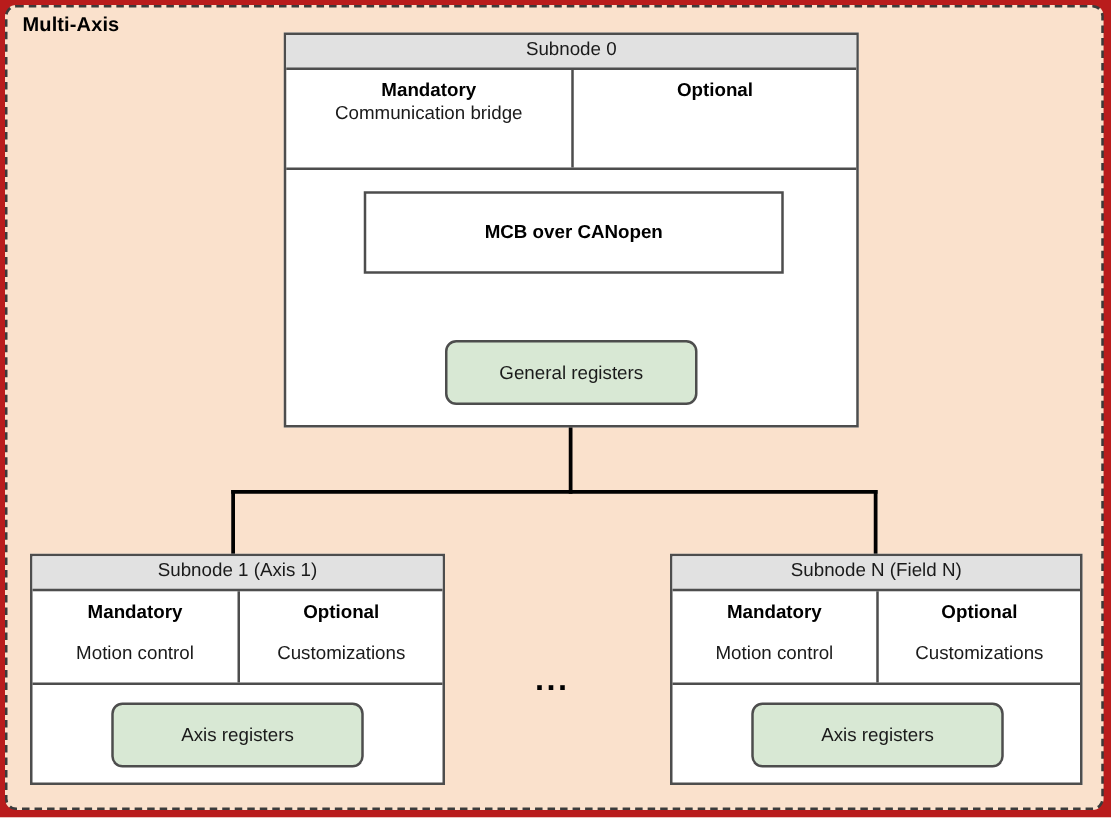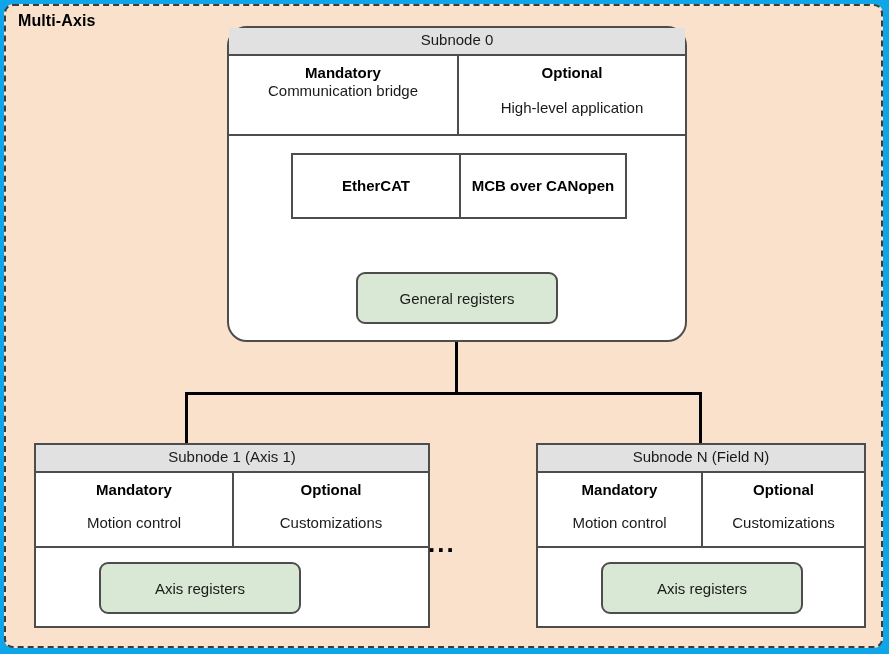--- a/index.html
+++ b/index.html
@@ -7,21 +7,21 @@
     padding: 0;
     background: #ffffff;
   }
   body {
     font-family: "Liberation Sans", sans-serif;
   }
   #canvas {
     position: relative;
     width: 889px;
     height: 654px;
-    background: #0ea5e9;
+    background: #b91c1c;
     overflow: hidden;
   }
 
   
   .outer-container {
     position: absolute;
     left: 4px;
     top: 4px;
     width: 879px;
     height: 644px;
@@ -165,51 +165,49 @@
 </style>
 </head>
 <body>
 
 <div id="canvas">
 
   <div class="outer-container">
     <div class="outer-title">Multi-Axis</div>
   </div>
 
-  <div class="node-box" style="left:227px; top:26px; width:460px; height:316px;border-radius:20px;">
+  <div class="node-box" style="left:227px; top:26px; width:460px; height:316px;">
 
     <div class="node-header">Subnode 0</div>
 
     <div class="mo-row" style="height:80px;">
       <div class="mo-col">
         <div class="mo-title">Mandatory</div>
         <div class="mo-value" style="margin-top:1px;">Communication bridge</div>
       </div>
       <div class="mo-col">
         <div class="mo-title">Optional</div>
-        <div class="mo-value" style="margin-top:18px;">High-level application</div>
       </div>
     </div>
 
     <div class="fieldbus-wrap">
       <div class="fieldbus-cells">
-        <div class="fieldbus-cell">EtherCAT</div>
         <div class="fieldbus-cell">MCB over CANopen</div>
       </div>
     </div>
 
     <div class="register-box" style="left:127px; top:244px; width:202px; height:52px;">General registers</div>
   </div>
 
   <div class="conn" style="left:455px; top:342px; width:3px; height:53px;"></div>
   <div class="conn" style="left:185px; top:392px; width:517px; height:3px;"></div>
   <div class="conn" style="left:185px; top:392px; width:3px; height:53px;"></div>
   <div class="conn" style="left:699px; top:392px; width:3px; height:53px;"></div>
 
-  <div class="node-box" style="left:34px; top:443px; width:396px; height:185px;">
+  <div class="node-box" style="left:24px; top:443px; width:332px; height:185px;">
 
     <div class="node-header">Subnode 1 (Axis 1)</div>
 
     <div class="mo-row" style="height:75px;">
       <div class="mo-col">
         <div class="mo-title">Mandatory</div>
         <div class="mo-value" style="margin-top:16px;">Motion control</div>
       </div>
       <div class="mo-col">
         <div class="mo-title">Optional</div>

